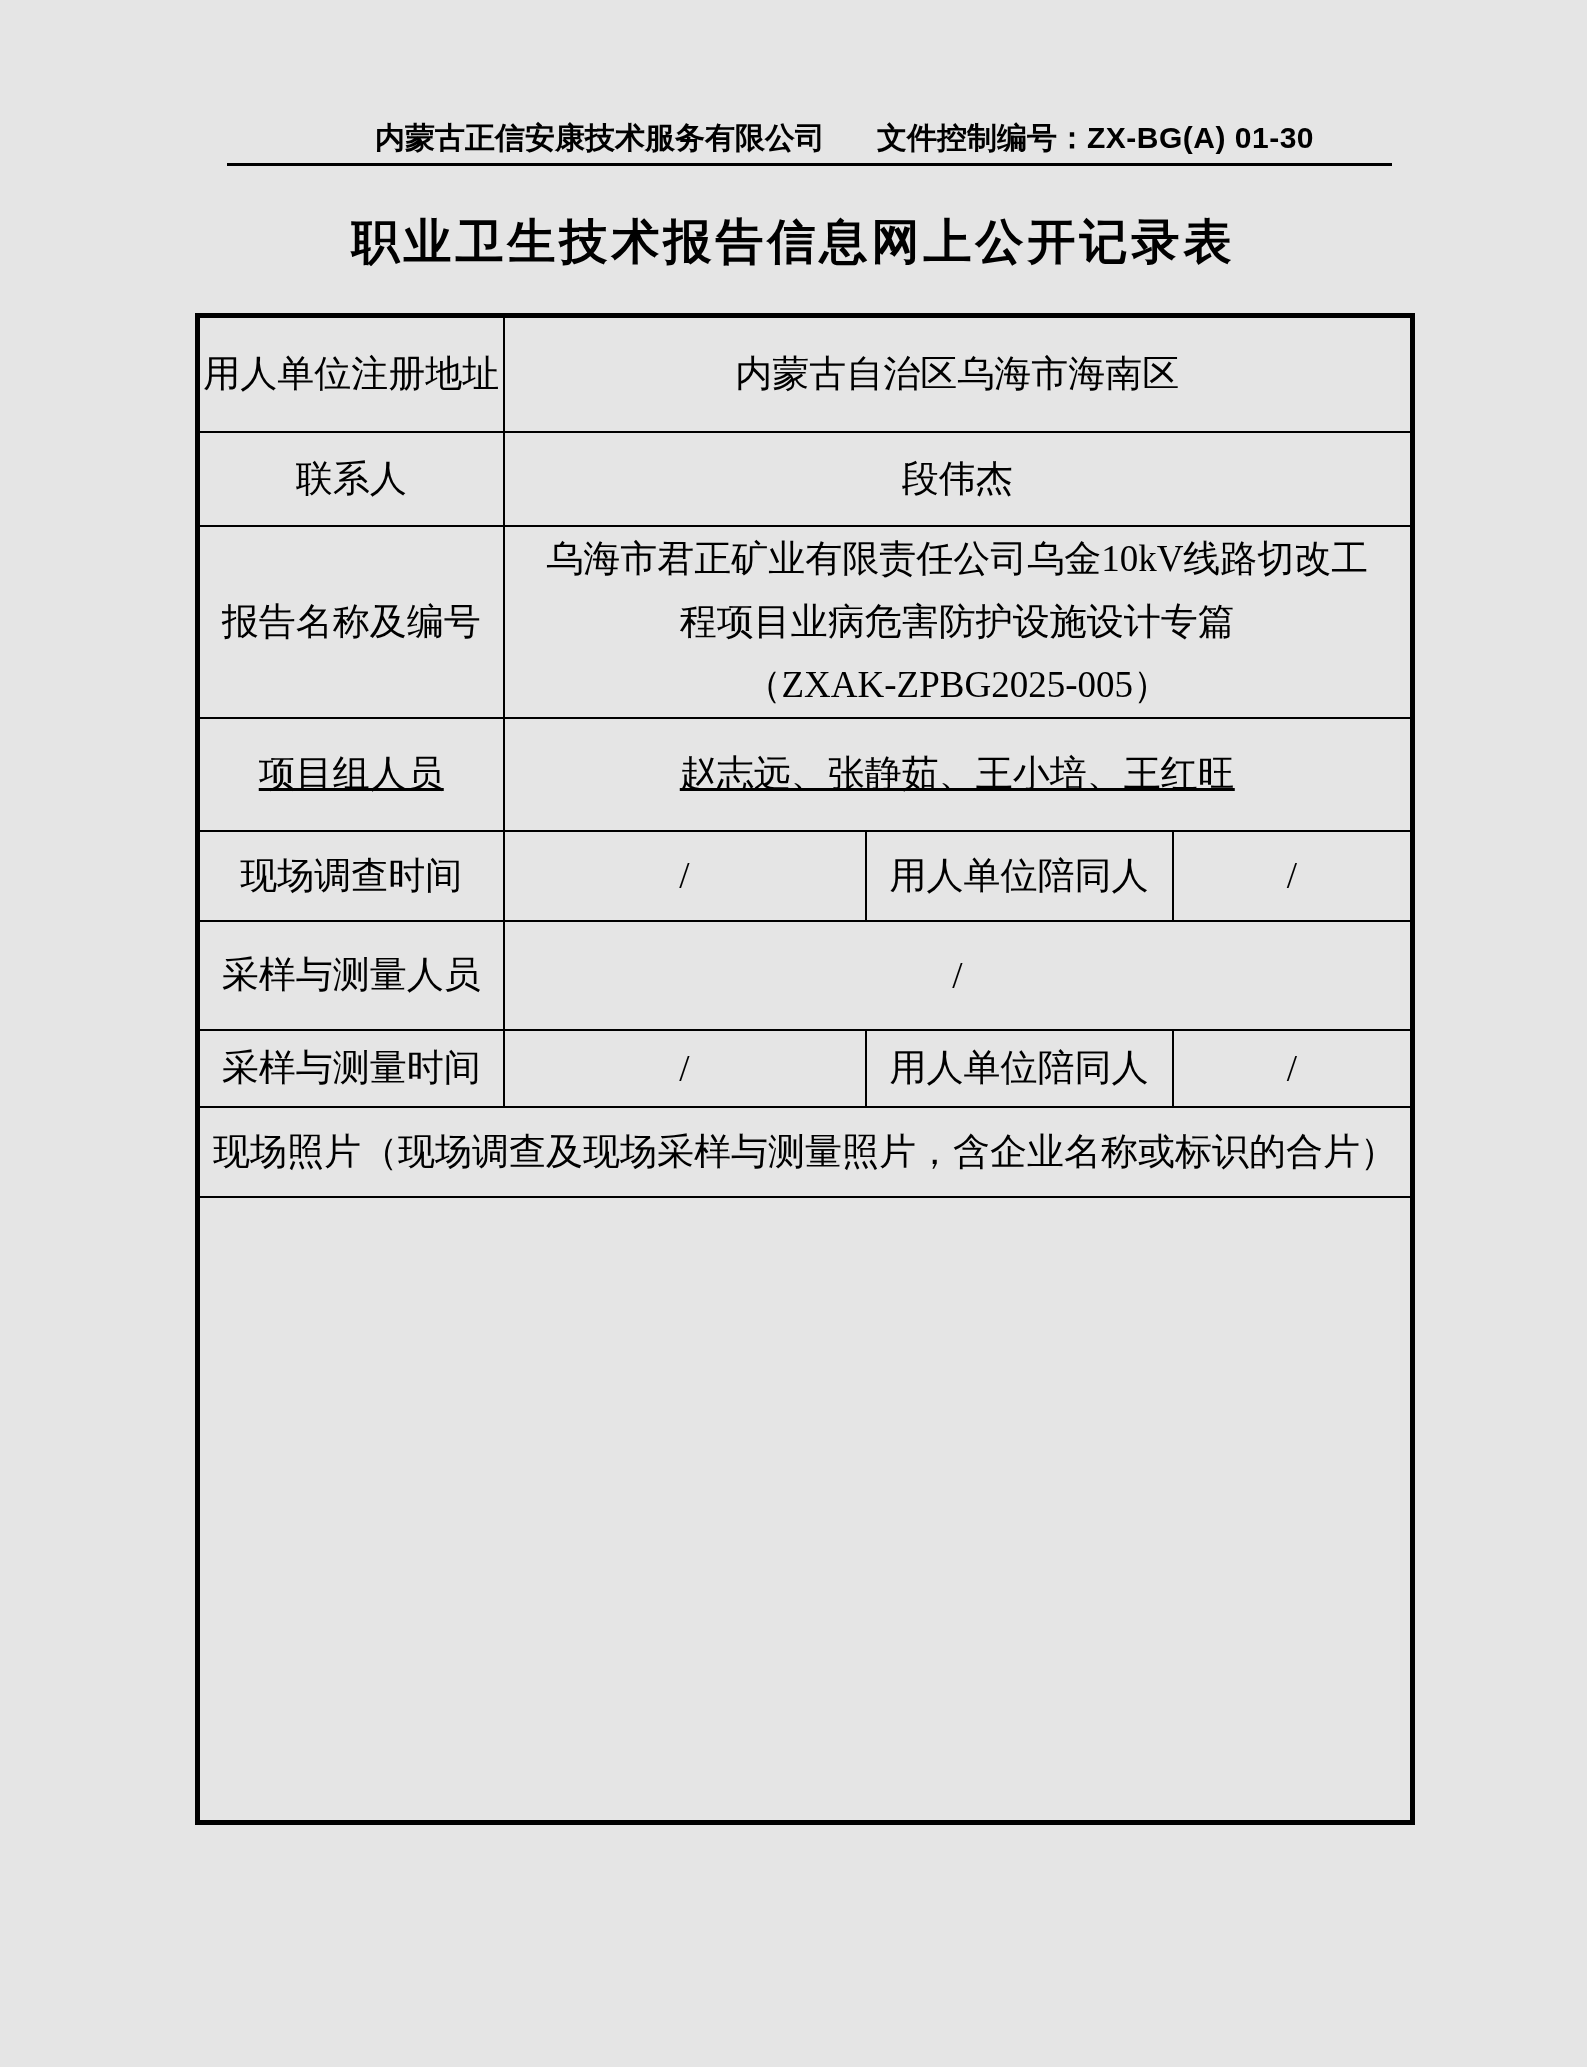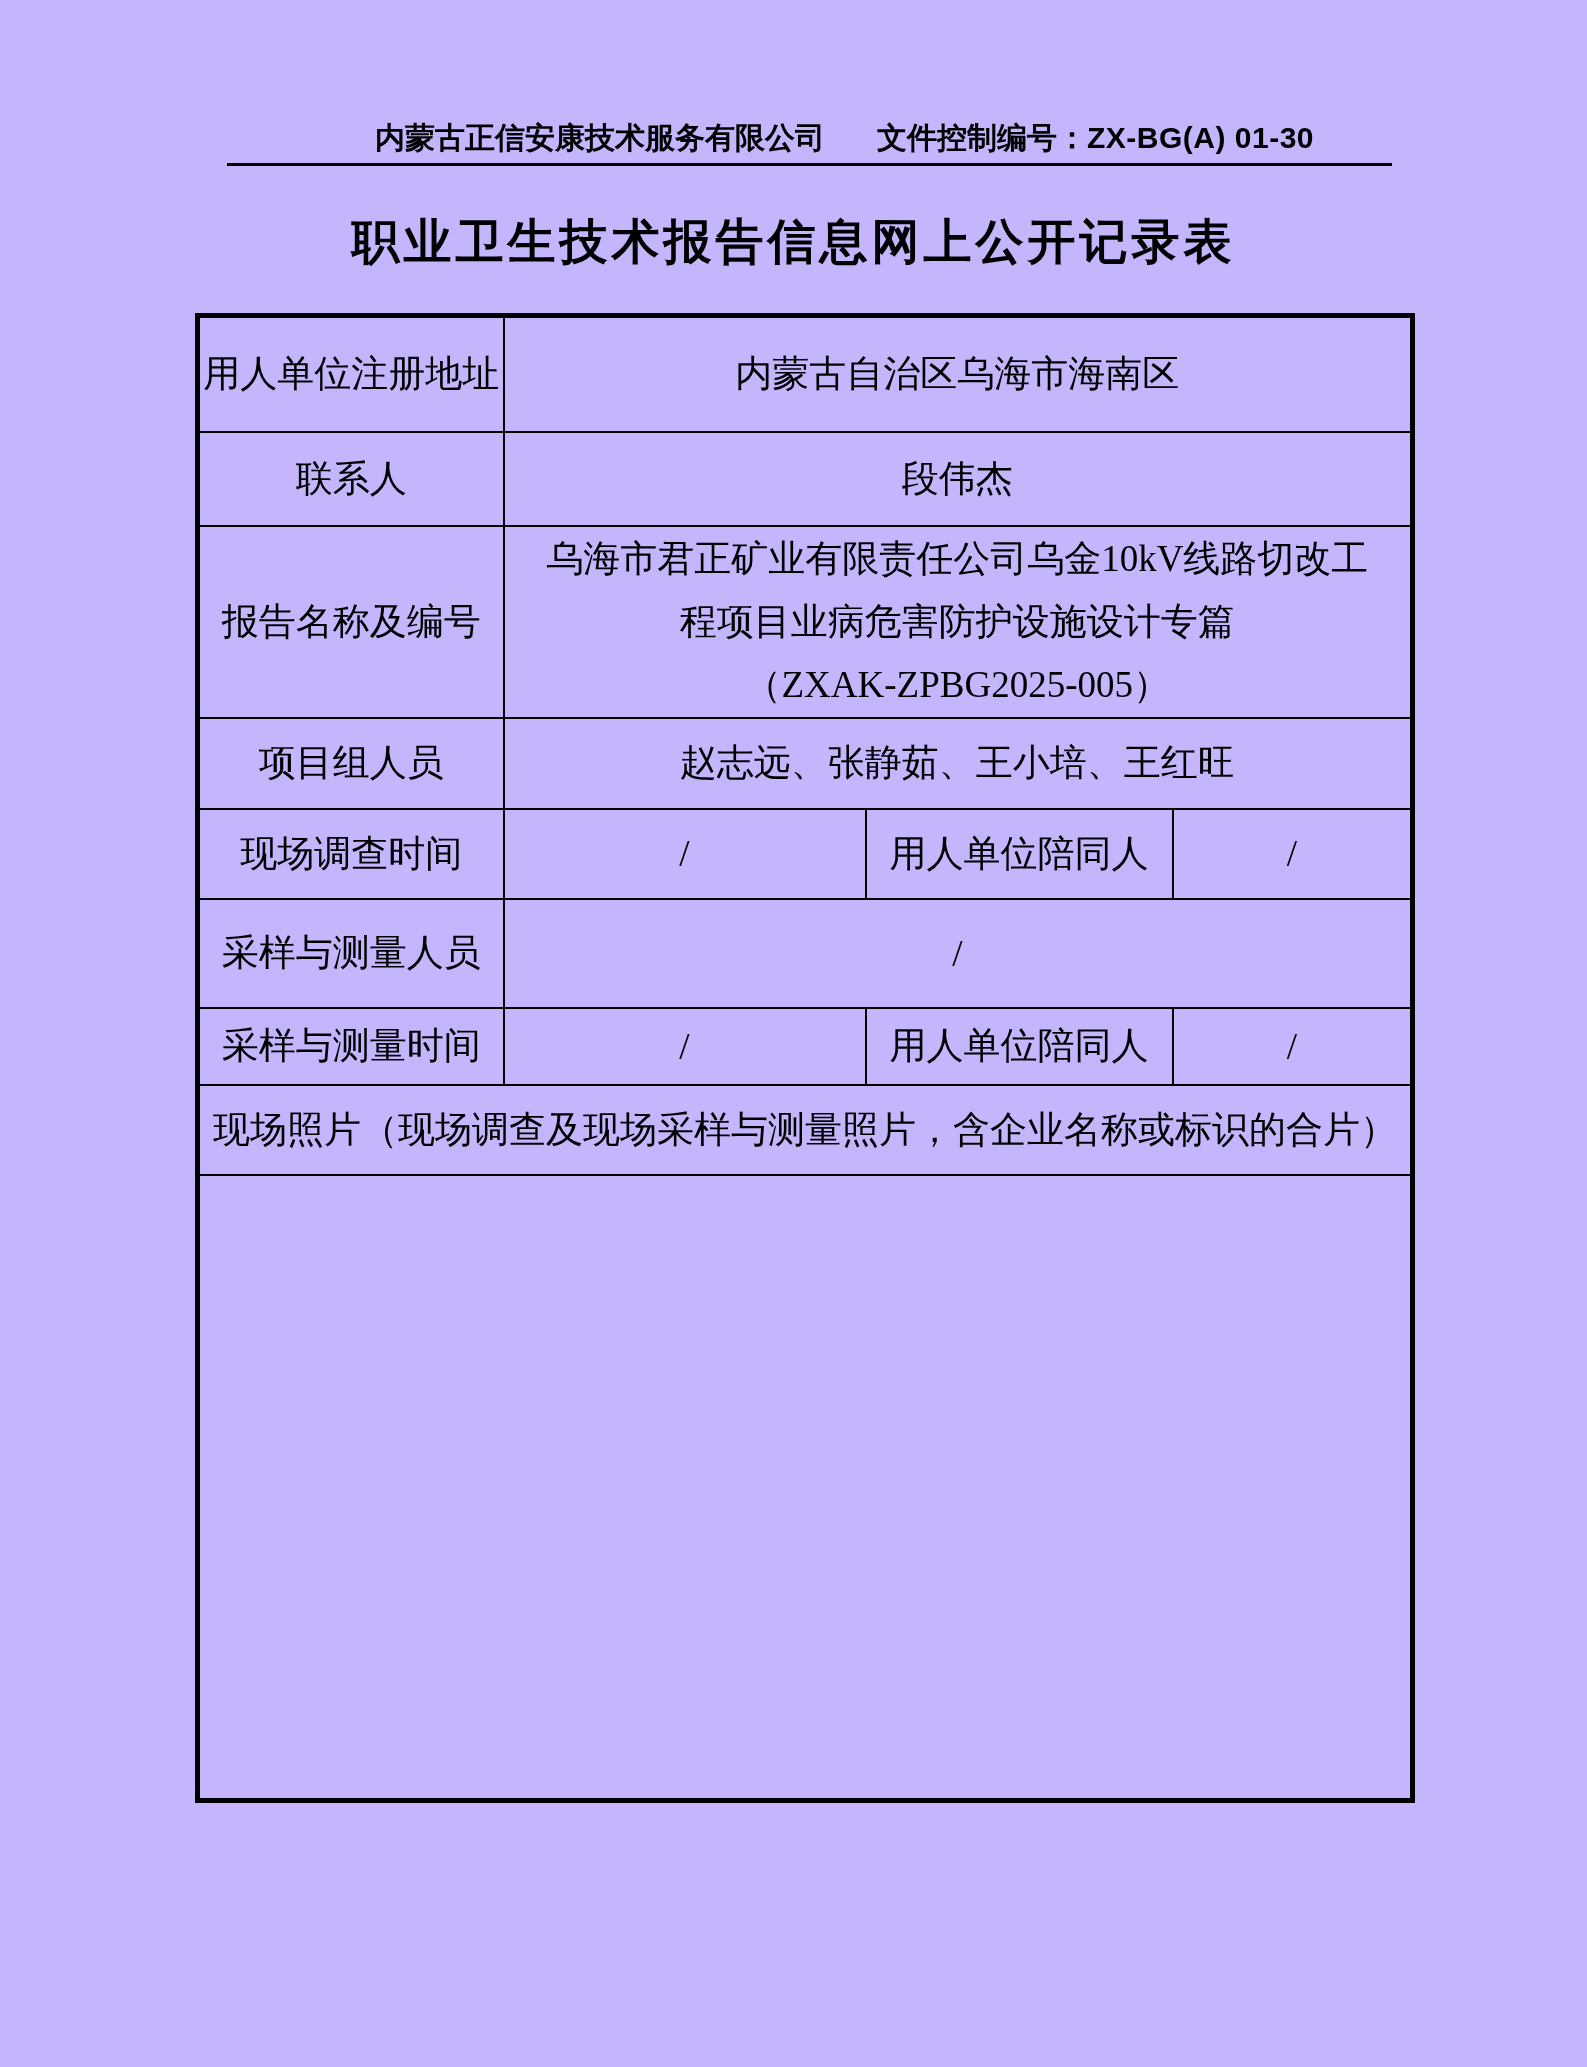--- a/index.html
+++ b/index.html
@@ -4,21 +4,21 @@
 <style>
   html, body {
     margin: 0;
     padding: 0;
     background: #ffffff;
   }
   .page {
     position: relative;
     width: 1587px;
     height: 2067px;
-    background: #c4b5fd;
+    background: #e5e5e5;
     color: #000000;
     font-family: "Liberation Serif", serif;
     overflow: hidden;
   }
   
   .header {
     position: absolute;
     top: 120px;
     left: 375px;
     font-size: 30px;
@@ -83,21 +83,21 @@
   td.slash { font-size: 38px; }
   td.photos {
     text-align: left;
     padding-left: 4px;
     white-space: nowrap;
   }
   tr.r1  { height: 95px; }
   tr.r2  { height: 116px; }
   tr.r3  { height: 94px; }
   tr.r4  { height: 192px; }
-  tr.r5  { height: 91px; }
+  tr.r5  { height: 113px; text-decoration: underline; }
   tr.r6  { height: 68px; }
   tr.r7  { height: 90px; }
   tr.r8  { height: 109px; }
   tr.r9  { height: 77px; }
   tr.r10 { height: 90px; }
   tr.r11 { height: 626px; }
 </style>
 </head>
 <body>
 

